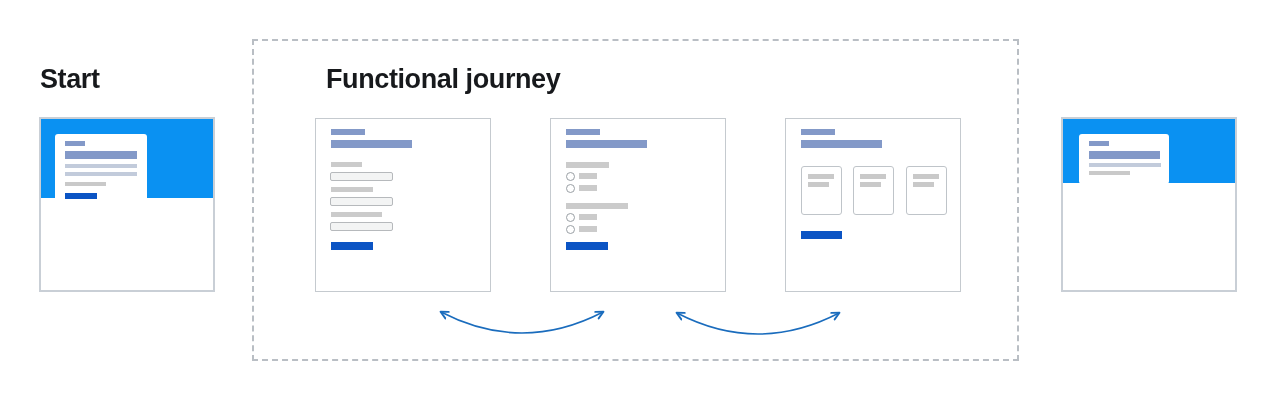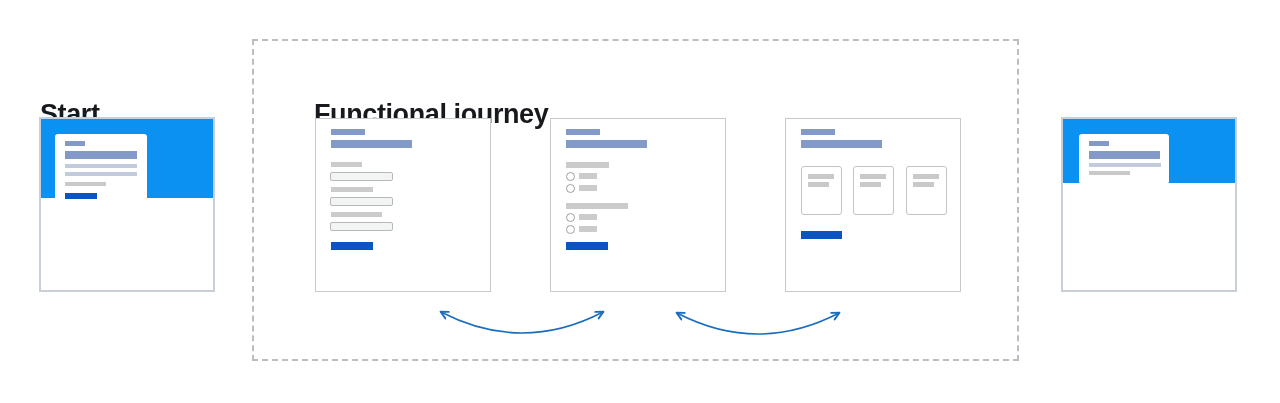--- a/index.html
+++ b/index.html
@@ -2,21 +2,21 @@
 <html style="--accent_blue: #0a91f2; --slate_blue: #8399c8; --button_blue: #0b54c4; --arrow_blue: #1a6cbd; --line_blue_gray: #c2cbdb; --line_gray: #c9c9c9; --label_gray: #cbcbcb; --dash_border: #b9bec4; --device_border: #c9cfd6; --frame_border: #c5cacf; --heading_text: #17191c;"><head>
 <meta charset="utf-8">
 <style>
   html,body { margin:0; padding:0; background:#ffffff; }
   .canvas {
     position:relative; width:1280px; height:403px; background:#ffffff;
     font-family:"Liberation Sans", sans-serif; overflow:hidden;
   }
   .heading {
     position:absolute; font-weight:700; font-size:27px; line-height:27px;
-    letter-spacing:-0.4px; color:var(--heading_text, #17191c); white-space:nowrap;margin-top:35px;
+    letter-spacing:-0.4px; color:var(--heading_text, #17191c); white-space:nowrap;
   }
   
   .device {
     position:absolute; width:176px; height:175px; background:#ffffff;
     border:2px solid var(--device_border, #c9cfd6); box-sizing:border-box;
   }
   .hero { position:absolute; left:0; right:0; top:0; background:var(--accent_blue, #0a91f2); }
   .mini-card { position:absolute; background:#ffffff; border-radius:3px; }
   
   .bar { position:absolute; }
@@ -66,21 +66,21 @@
       <div class="bar c-slate" style="left:10px;top:17px;width:72px;height:8px"></div>
       <div class="bar c-bluegray" style="left:10px;top:30px;width:72px;height:4px"></div>
       <div class="bar c-bluegray" style="left:10px;top:38px;width:72px;height:4px"></div>
       <div class="bar c-gray" style="left:10px;top:48px;width:41px;height:4px"></div>
       <div class="bar c-btn" style="left:10px;top:59px;width:32px;height:6px"></div>
     </div>
   </div>
 
   <div class="journey-box" style="left:252px;top:39px;width:767px;height:322px"></div>
 
-  <div class="heading" style="left:314px;top:66px">Functional journey</div>
+  <div class="heading" style="left:326px;top:66px">Functional journey</div>
 
   <div class="wireframe" style="left:315px;top:118px">
     <div class="bar c-slate" style="left:15px;top:10px;width:34px;height:6px"></div>
     <div class="bar c-slate" style="left:15px;top:21px;width:81px;height:8px"></div>
     <div class="bar c-label" style="left:15px;top:43px;width:31px;height:5px"></div>
     <div class="input" style="left:14px;top:53px"></div>
     <div class="bar c-label" style="left:15px;top:68px;width:42px;height:5px"></div>
     <div class="input" style="left:14px;top:78px"></div>
     <div class="bar c-label" style="left:15px;top:93px;width:51px;height:5px"></div>
     <div class="input" style="left:14px;top:103px"></div>

